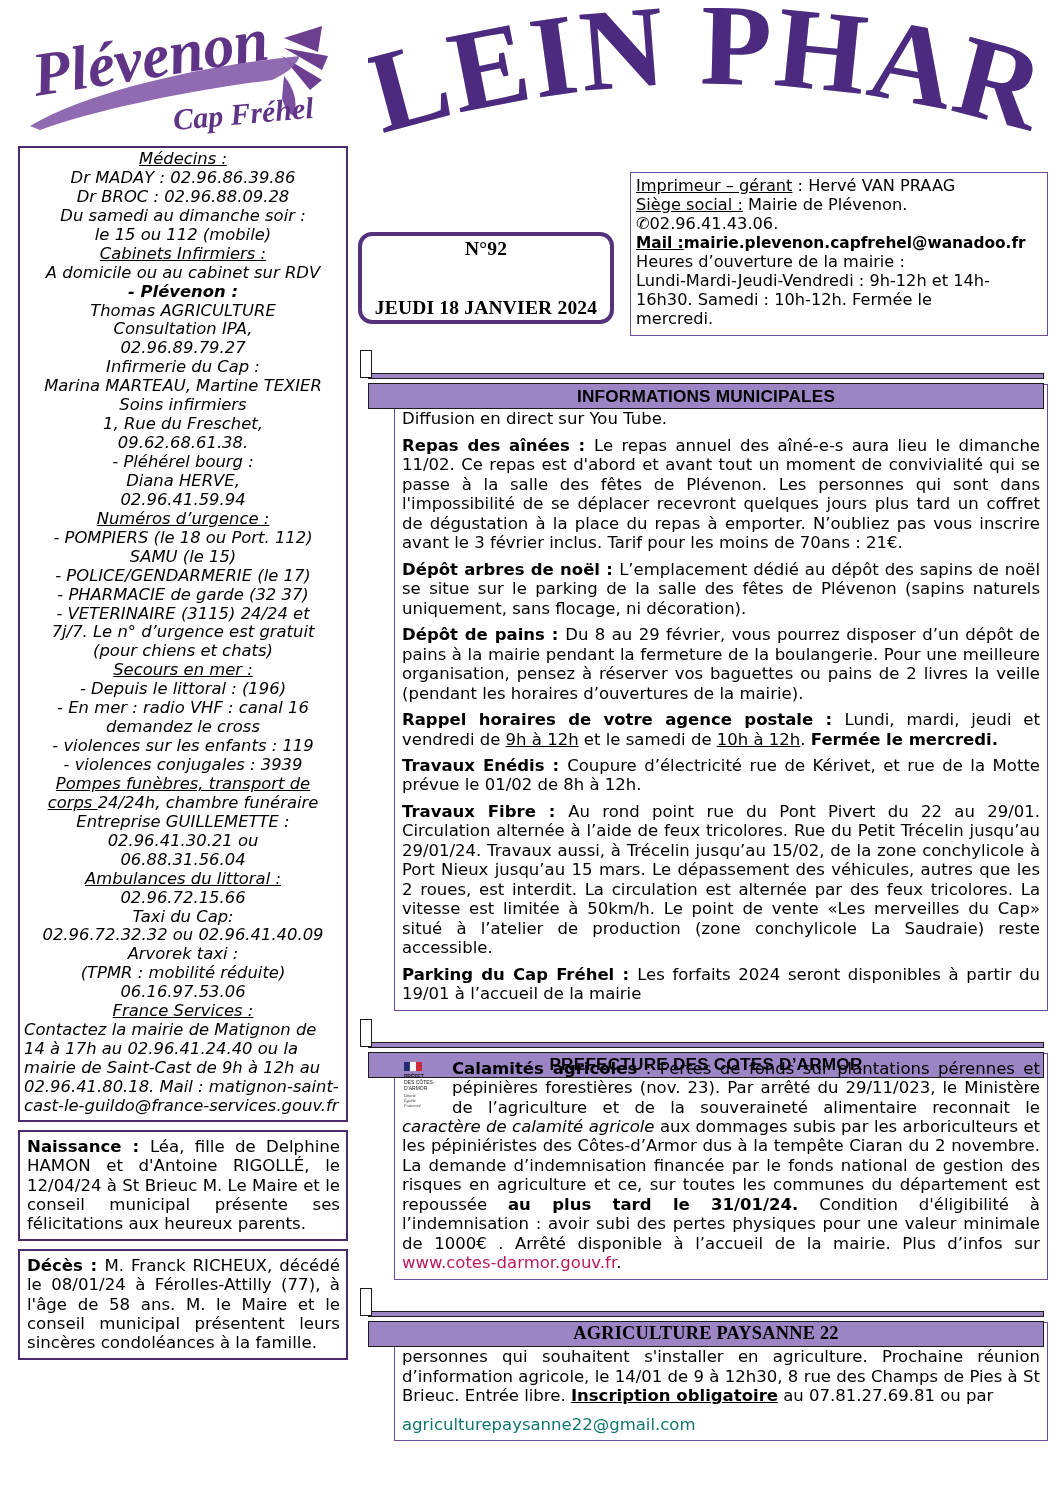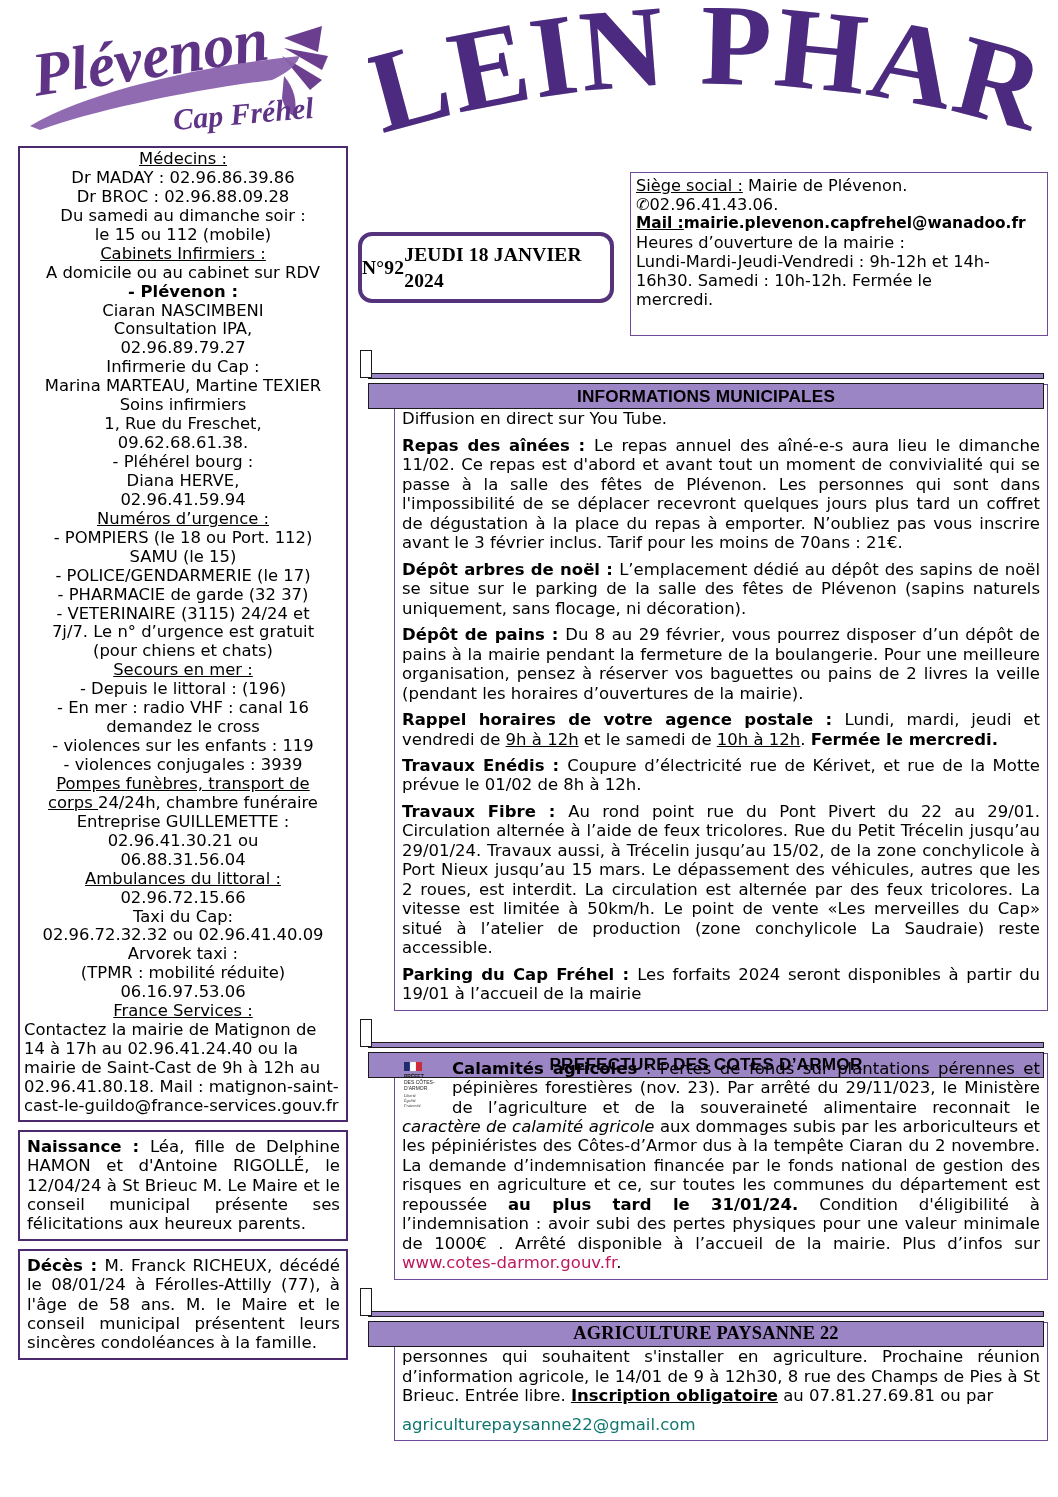--- a/index.html
+++ b/index.html
@@ -53,20 +53,21 @@
   .box {
     border: 2px solid #4b2a6e;
     background: #ffffff;
     box-sizing: border-box;
   }
   .box-contacts {
     padding: 2px 4px 4px 4px;
     font-size: 16.4px;
     line-height: 1.155;
     text-align: center;
+    font-style: italic;
   }
   .box-contacts .u { text-decoration: underline; }
   .box-contacts .b { font-weight: bold; }
   .box-contacts .just { text-align: left; }
 
   .box-news {
     margin-top: 8px;
     padding: 5px 6px 5px 7px;
     font-size: 16.6px;
     line-height: 1.17;
@@ -85,29 +86,29 @@
 
   .top-row {
     position: relative;
     height: 172px;
   }
   .issue-box {
     position: absolute;
     left: 0px;
     top: 62px;
     width: 256px;
-    height: 71px;
+    height: 92px;
     border: 4px solid #54327c;
     border-radius: 14px;
     background: #fff;
     box-sizing: border-box;
     display: flex;
-    flex-direction: row;
+    flex-direction: column;
     align-items: center;
-    justify-content: flex-start;
+    justify-content: space-between;
     font-family: "Liberation Serif", serif;
     font-weight: bold;
     font-size: 19.5px;
     line-height: 1.3;
     letter-spacing: 0.2px;
   }
   .imprint-box {
     position: absolute;
     left: 272px;
     top: 2px;
@@ -246,21 +247,21 @@
     <div class="box box-contacts">
       <div class="u">Médecins :</div>
       <div>Dr MADAY : 02.96.86.39.86</div>
       <div>Dr BROC : 02.96.88.09.28</div>
       <div>Du samedi au dimanche soir :</div>
       <div>le 15 ou 112 (mobile)</div>
 
       <div class="u">Cabinets Infirmiers :</div>
       <div>A domicile ou au cabinet sur RDV</div>
       <div class="b">- Plévenon :</div>
-      <div>Ciaran NASCIMBENI</div>
+      <div>Thomas AGRICULTURE</div>
       <div>Consultation IPA,</div>
       <div>02.96.89.79.27</div>
       <div>Infirmerie du Cap :</div>
       <div>Marina MARTEAU, Martine TEXIER</div>
       <div>Soins infirmiers</div>
       <div>1, Rue du Freschet,</div>
       <div>09.62.68.61.38.</div>
 
       <div>- Pléhérel bourg :</div>
       <div>Diana HERVE,</div>
@@ -311,20 +312,21 @@
 
   <div class="right-col">
 
     <div class="top-row">
       <div class="issue-box">
         <div>N°92</div>
         <div>JEUDI 18 JANVIER 2024</div>
       </div>
 
       <div class="imprint-box">
+        <div><span class="u">Imprimeur – gérant</span><span> : Hervé VAN PRAAG</span></div>
         <div><span class="u">Siège social :</span><span> Mairie de Plévenon.</span></div>
         <div>✆02.96.41.43.06.</div>
         <div class="mail-line"><span class="u">Mail :</span><span>mairie.plevenon.capfrehel@wanadoo.fr</span></div>
         <div>Heures d’ouverture de la mairie :</div>
         <div>Lundi-Mardi-Jeudi-Vendredi : 9h-12h et 14h-</div>
         <div>16h30. Samedi : 10h-12h. Fermée le</div>
         <div>mercredi.</div>
       </div>
     </div>
 

